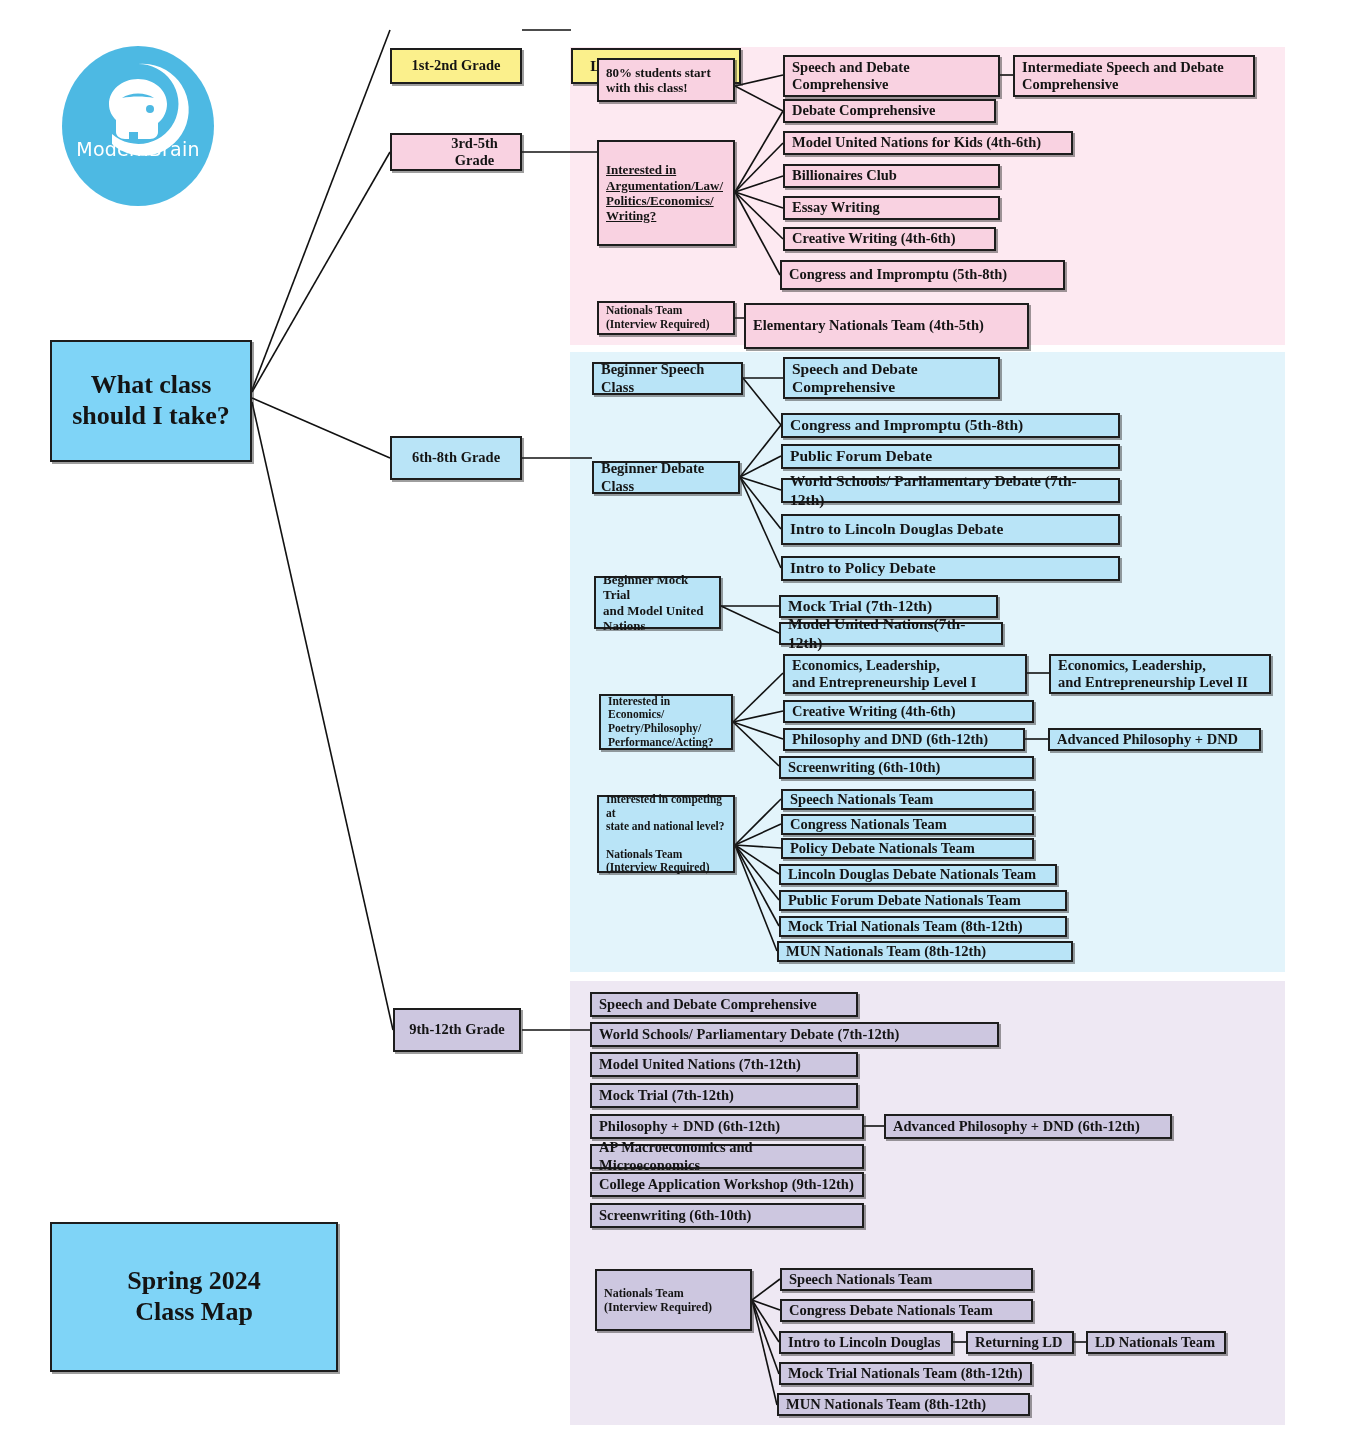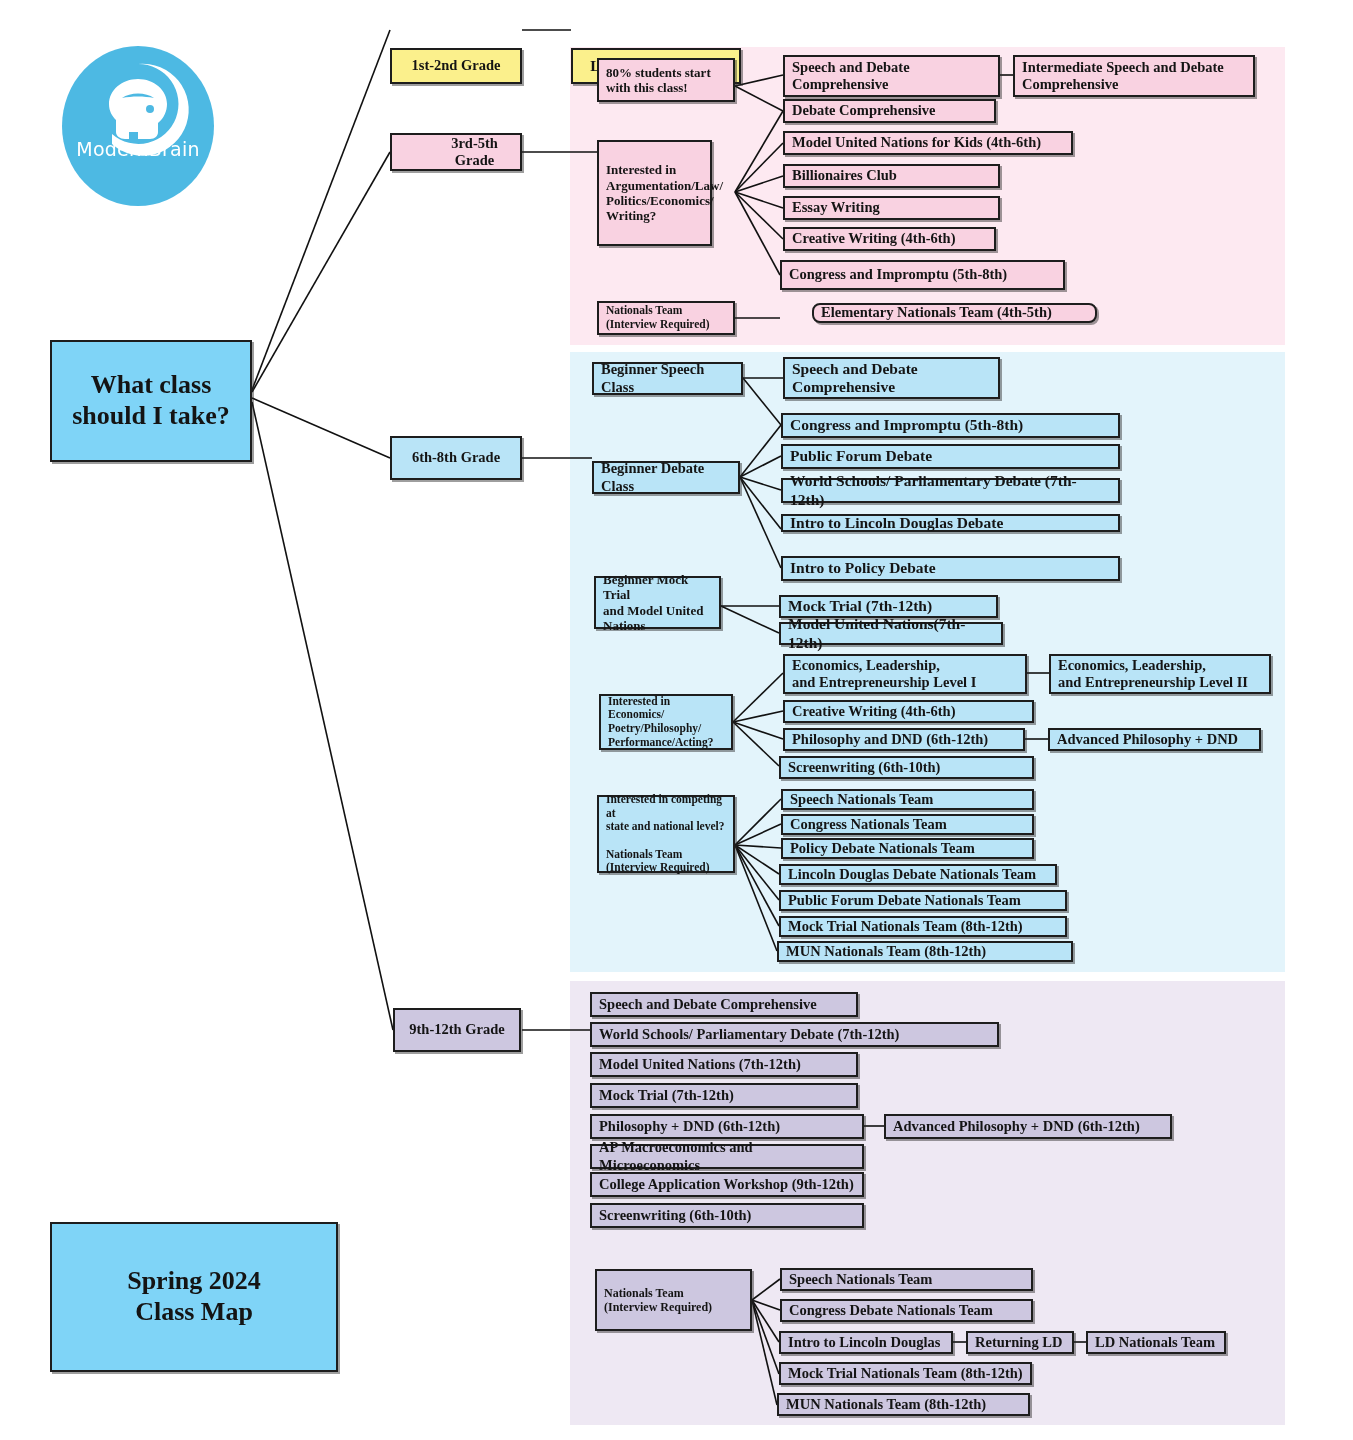--- a/index.html
+++ b/index.html
@@ -160,21 +160,21 @@
 
   <div class="node c-yellow sz-l center" style="left:571px;top:12px;width:170px;height:36px;">
     <span>Littles Speech Class</span>
     </div>
 
   <div class="node c-pink sz-s" style="left:597px;top:58px;width:138px;height:44px;">
     <span style="white-space:pre-line;">80% students start
 with this class!</span>
     </div>
 
-  <div class="node c-pink sz-s" style="left:597px;top:140px;width:115px;height:106px;">
+  <div class="node c-pink sz-s" style="left:597px;top:140px;width:138px;height:106px;text-decoration:underline;">
     <span style="white-space:pre-line;">Interested in
 Argumentation/Law/
 Politics/Economics/
 Writing?</span>
     </div>
 
   <div class="node c-pink sz-xs" style="left:597px;top:301px;width:138px;height:34px;">
     <span style="white-space:pre-line;">Nationals Team
 (Interview Required)</span>
     </div>
@@ -206,21 +206,21 @@
     </div>
 
   <div class="node c-pink sz-m" style="left:783px;top:227px;width:213px;height:24px;">
     <span>Creative Writing (4th-6th)</span>
     </div>
 
   <div class="node c-pink sz-m" style="left:780px;top:260px;width:285px;height:30px;">
     <span>Congress and Impromptu (5th-8th)</span>
     </div>
 
-  <div class="node c-pink sz-m" style="left:812px;top:303px;width:285px;height:20px;border-radius:8px;">
+  <div class="node c-pink sz-m" style="left:744px;top:303px;width:285px;height:46px;">
     <span>Elementary Nationals Team (4th-5th)</span>
     </div>
 
   <div class="node c-blue sz-m" style="left:592px;top:362px;width:151px;height:33px;">
     <span>Beginner Speech Class</span>
     </div>
 
   <div class="node c-blue sz-m" style="left:592px;top:461px;width:148px;height:33px;">
     <span>Beginner Debate Class</span>
     </div>
@@ -255,21 +255,21 @@
     </div>
 
   <div class="node c-blue sz-l" style="left:781px;top:444px;width:339px;height:25px;">
     <span>Public Forum Debate</span>
     </div>
 
   <div class="node c-blue sz-l" style="left:781px;top:478px;width:339px;height:25px;">
     <span>World Schools/ Parliamentary Debate (7th-12th)</span>
     </div>
 
-  <div class="node c-blue sz-l" style="left:781px;top:514px;width:339px;height:18px;">
+  <div class="node c-blue sz-l" style="left:781px;top:514px;width:339px;height:31px;">
     <span>Intro to Lincoln Douglas Debate</span>
     </div>
 
   <div class="node c-blue sz-l" style="left:781px;top:556px;width:339px;height:25px;">
     <span>Intro to Policy Debate</span>
     </div>
 
   <div class="node c-blue sz-l" style="left:779px;top:595px;width:219px;height:23px;">
     <span>Mock Trial (7th-12th)</span>
     </div>

